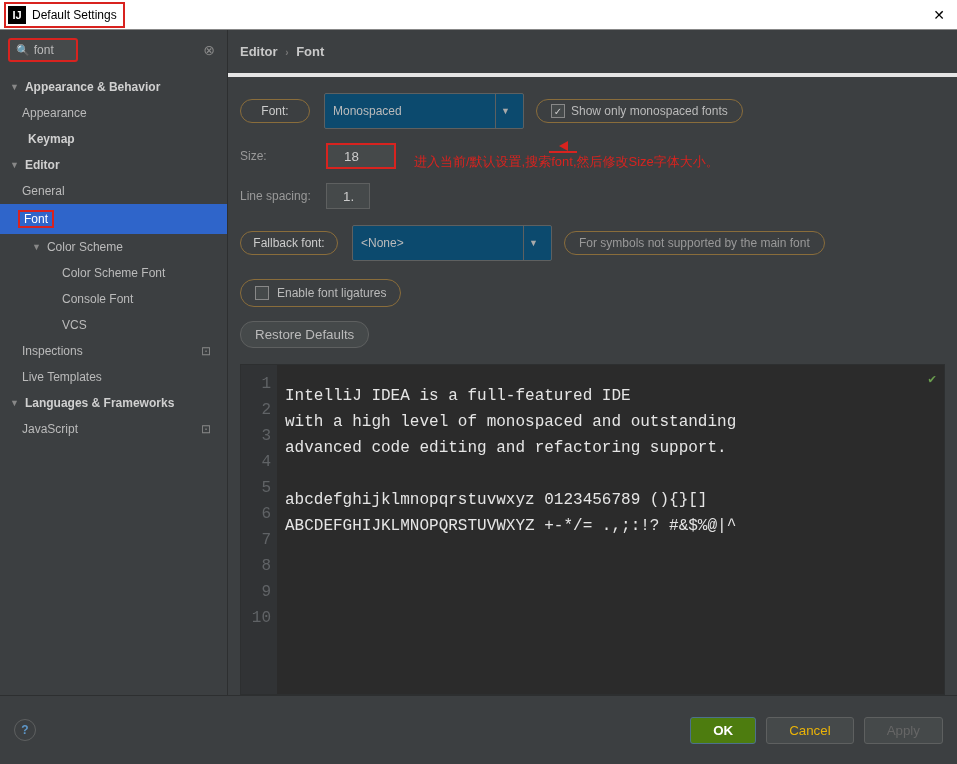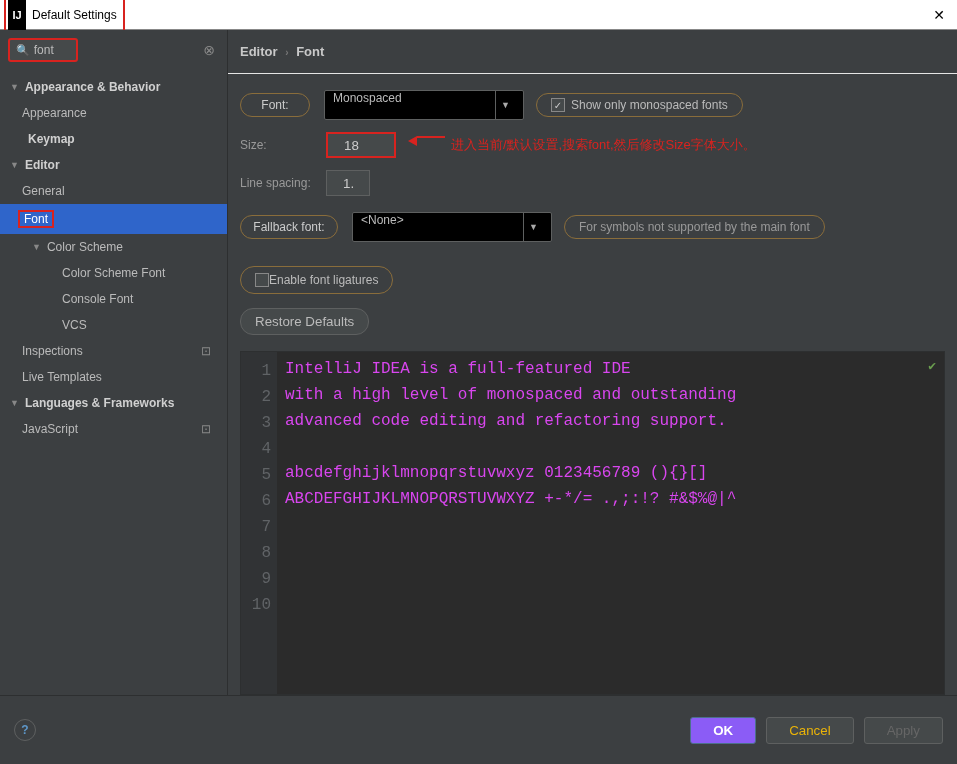--- a/index.html
+++ b/index.html
@@ -16,21 +16,21 @@
   display: flex; align-items: center;
   border-bottom: 1px solid #888;
   padding: 0 4px;
 }
 .titlebar-left {
   display: flex; align-items: center; gap: 6px;
   border: 2px solid #d8231f;
   padding: 2px 6px 2px 2px;
 }
 .titlebar-icon {
-  width: 18px; height: 30px; background: #000;
+  width: 18px; height: 18px; background: #000;
   display: flex; align-items: center; justify-content: center;
   color: #fff; font-weight: bold; font-size: 11px;
 }
 .titlebar-title { color: #000; font-size: 12px; }
 .titlebar-close { margin-left: auto; font-size: 14px; color: #000; padding: 0 8px; cursor: pointer; }
 
 .main { display: flex; height: 665px; }
 .sidebar {
   width: 228px; background: #3c3f41;
   border-right: 1px solid #2d2f30;
@@ -77,37 +77,37 @@
 }
 .redbox { border: 2px solid #d8231f; padding: 0 4px; margin-left: -4px; }
 .gear-icon { margin-left: auto; color: #888; font-size: 12px; padding-right: 6px; }
 
 .content {
   flex: 1; display: flex; flex-direction: column;
   background: #3c3f41;
 }
 .breadcrumb {
   padding: 14px 12px; font-weight: bold; color: #c9c9c9;
-  border-bottom: 1px solid #e5e5e5;
+  border-bottom: 4px solid #e5e5e5;
   font-size: 13px;
 }
 .breadcrumb .sep { color: #777; margin: 0 4px; font-size: 10px; }
 
 .form-area { padding: 16px 12px 8px; }
 .form-row { display: flex; align-items: center; margin-bottom: 12px; }
 .form-label-pill {
   border: 1px solid #8a6d3b; border-radius: 12px;
   padding: 4px 12px; color: #ccc; margin-right: 14px;
   min-width: 70px; display: inline-flex; justify-content: center;
 }
 .form-label { min-width: 86px; color: #999; }
 .dropdown {
-  display: flex; align-items: flex-start;
-  background: #000000; border: 1px solid #5e6060;
-  height: 30px; padding: 0 8px; width: 200px;
+  display: flex; align-items: center;
+  background: #0c4a6e; border: 1px solid #5e6060;
+  height: 36px; padding: 0 8px; width: 200px;
   border-radius: 2px;
 }
 .dropdown-arrow {
   margin-left: auto; width: 20px;
   border-left: 1px solid #5e6060;
   display: flex; align-items: center; justify-content: center;
   height: 100%; font-size: 9px; color: #aaa;
 }
 .checkbox-row {
   display: flex; align-items: center; gap: 6px;
@@ -117,69 +117,69 @@
 .checkbox-box {
   width: 14px; height: 14px; border: 1px solid #888;
   display: flex; align-items: center; justify-content: center;
   font-size: 10px; color: #ccc; background: #45494a;
 }
 .text-input {
   background: #45494a; border: 1px solid #5e6060;
   height: 26px; padding: 0 16px; color: #ccc; width: 64px;
 }
 .size-input { border: 2px solid #d8231f; width: 70px; }
-.arrow-anno { display: flex; align-items: flex-start; margin-left: 12px; }
+.arrow-anno { display: flex; align-items: center; margin-left: 12px; flex-direction: column; }
 .arrow-shaft { width: 28px; height: 2px; background: #d8231f; position: relative; }
 .arrow-head { width: 0; height: 0; border-top: 5px solid transparent; border-bottom: 5px solid transparent; border-right: 9px solid #d8231f; }
 .anno-text { color: #d8231f; font-size: 13px; margin-left: 6px; }
 .fallback-hint {
   border: 1px solid #8a6d3b; border-radius: 12px;
   padding: 4px 14px; color: #999; margin-left: 12px;
 }
 .ligatures-pill {
-  display: inline-flex; align-items: center; 
+  display: inline-flex; align-items: center; gap: 8px;
   border: 1px solid #8a6d3b; border-radius: 14px;
-  padding: 6px 14px; margin-top: 12px;
+  padding: 6px 14px; margin-top: 6px;
 }
 .restore-btn {
   background: #45494a; border: 1px solid #5e6060;
   padding: 5px 14px; color: #bbb; margin-top: 14px;
   border-radius: 13px; cursor: pointer;
 }
 
 .preview {
   margin: 8px 12px 0; flex: 1;
   background: #2b2b2b; border: 1px solid #2d2f30;
   font-family: "Courier New", monospace; font-size: 16px;
   display: flex; position: relative;
   overflow: hidden;
 }
 .gutter { background: #313335; width: 36px; text-align: right; color: #606366; padding: 6px 6px 0 0; }
 .gutter div { height: 26px; line-height: 26px; }
-.code { padding: 4px 8px 0; color: #d946ef; }
+.code { padding: 18px 8px 0; color: #e5e5e5; }
 .code div { height: 26px; line-height: 26px; white-space: pre; }
 .check-icon { position: absolute; top: 6px; right: 8px; color: #6a9e4f; font-size: 13px; }
 
 .footer {
   height: 69px; border-top: 1px solid #2d2f30;
   display: flex; align-items: center;
   padding: 0 14px;
 }
 .help-icon {
   width: 22px; height: 22px; border: 1px solid #5e6060; border-radius: 50%;
   display: flex; align-items: center; justify-content: center;
   color: #5e97c9; font-weight: bold;
 }
 .footer-btns { margin-left: auto; display: flex; gap: 10px; }
 .btn {
   padding: 5px 22px; border-radius: 3px;
   border: 1px solid #5e6060; background: #45494a; color: #eab308;
   cursor: pointer;
 }
-.btn.primary { background: #8b5cf6; border-color: #4c708c; color: #fff; font-weight: bold; }
+.btn.primary { background: #4d7c0f; border-color: #4c708c; color: #fff; font-weight: bold; }
 .btn.disabled { color: #666; }
 </style>
 </head>
 <body>
 
 <div class="titlebar">
   <div class="titlebar-left">
     <div class="titlebar-icon">IJ</div>
     <span class="titlebar-title">Default Settings</span>
   </div>

